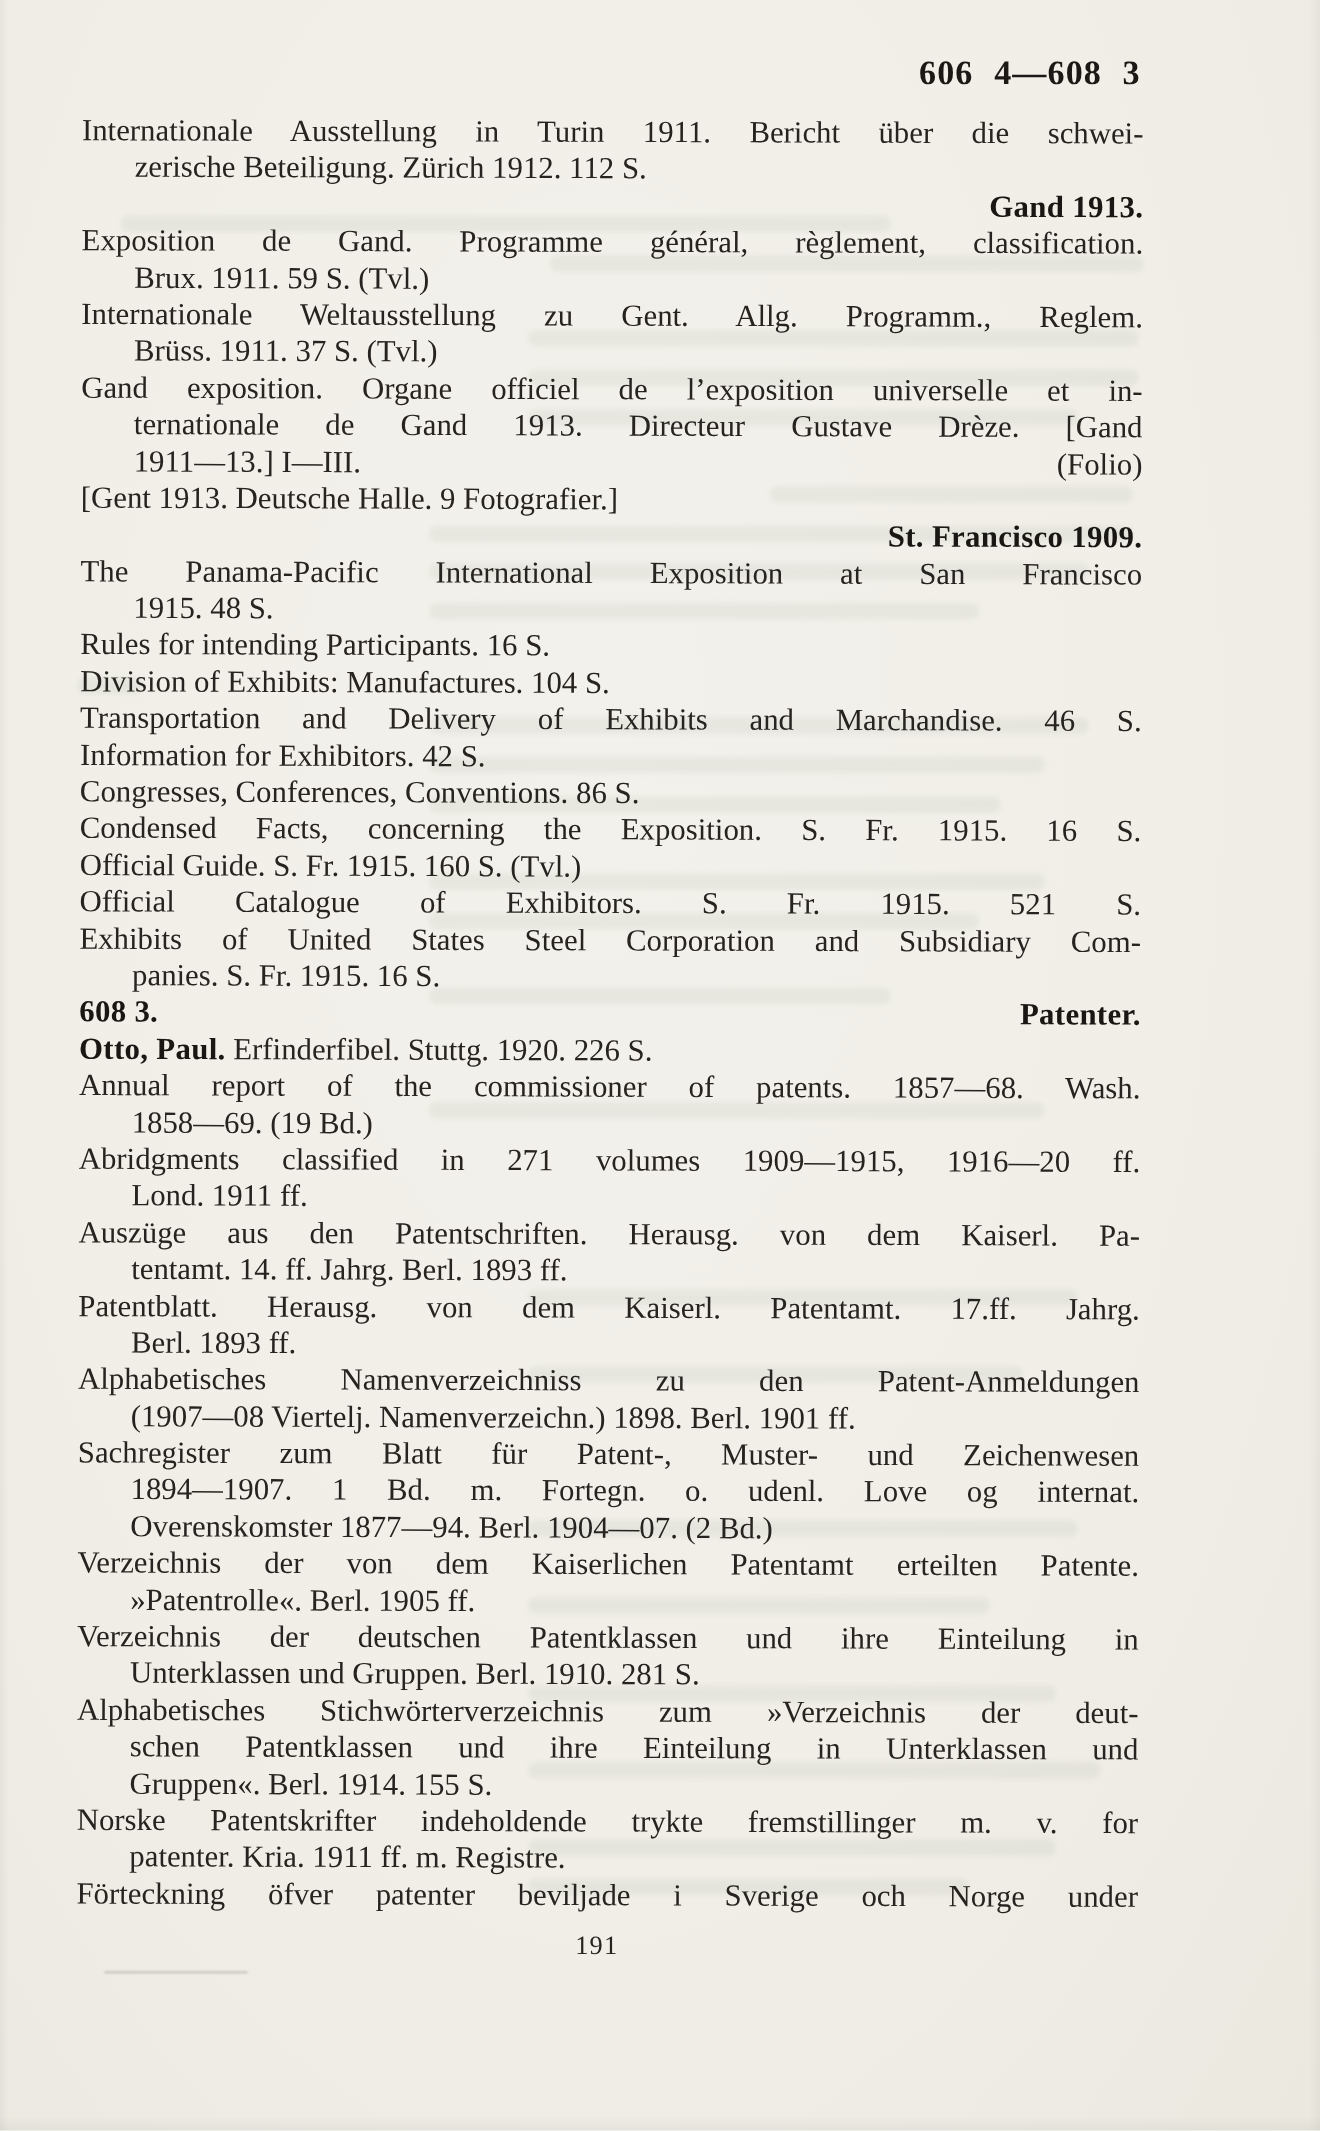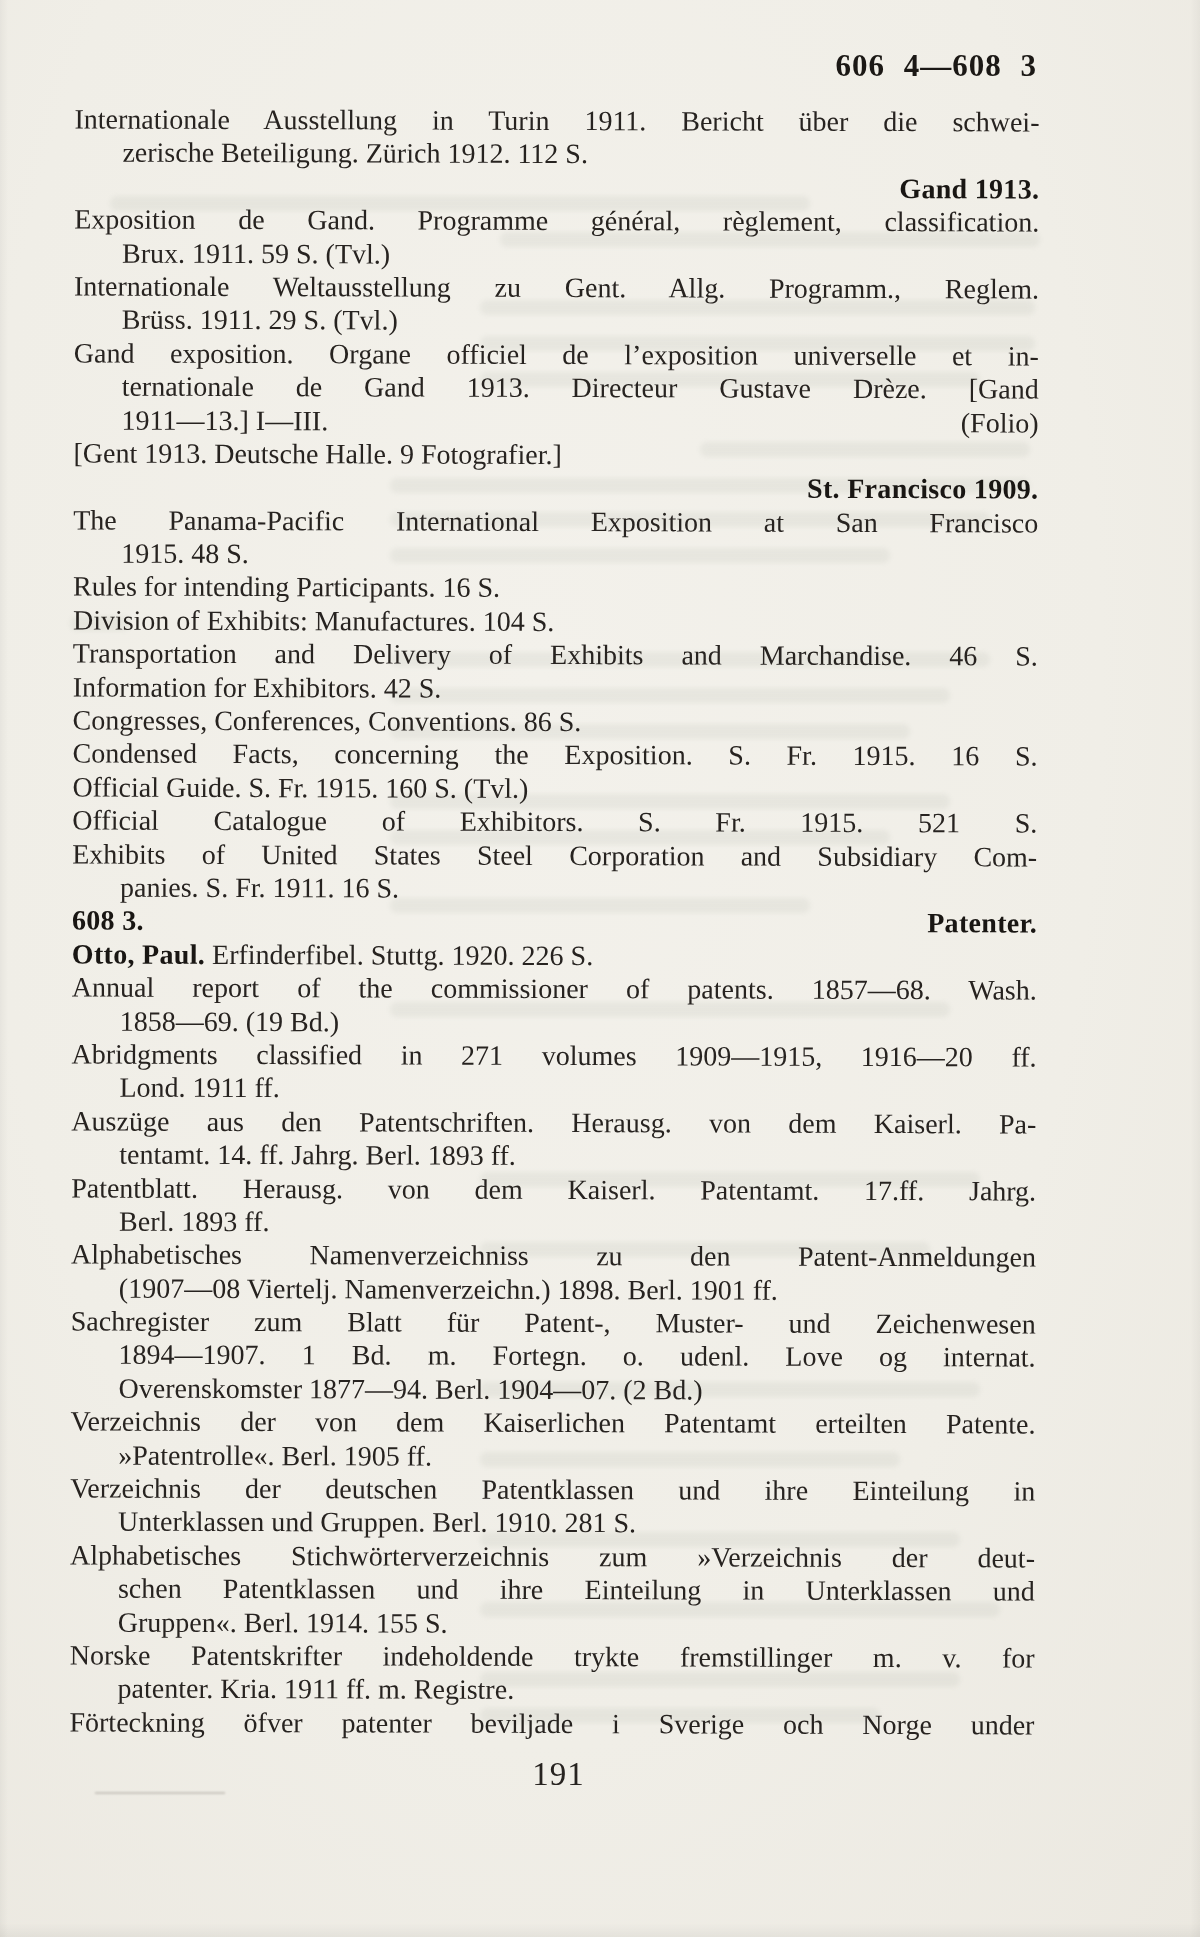--- a/index.html
+++ b/index.html
@@ -23,22 +23,22 @@
     position:absolute; left:72px; top:104px; width:965px;
     font-size:28px; transform:rotate(0.18deg); transform-origin:50% 50%;
   }
   .line{ height:33.4px; line-height:33.4px; }
   .line.ind{ padding-left:48px; }
   .line.just{ text-align:justify; text-align-last:justify; }
   .line.ralign{ text-align:right; }
   .line.split{ display:flex; justify-content:space-between; }
   .line b, .line .b{ font-weight:bold; color:#191613; letter-spacing:0.3px; }
   .pageno{
-    position:absolute; left:76px; top:1756px; width:965px;
-    text-align:center; font-size:33px; letter-spacing:1px;
+    position:absolute; left:60px; top:1756px; width:965px;
+    text-align:center; font-size:24px; letter-spacing:1px;
   }
   .ghost{
     position:absolute; height:15px; background:#7f897c;
     opacity:0.09; filter:blur(2.5px); border-radius:7px;
   }
   .pencil-dash{
     position:absolute; left:95px; top:1792px; width:130px; height:2px;
     background:#9a968e; opacity:0.45; filter:blur(0.8px);
   }
 </style>
@@ -76,41 +76,41 @@
 
   <div class="header">606 4—608 3</div>
 
   <div class="body" id="body">
       <div class="line just"><span>Internationale Ausstellung in Turin 1911. Bericht über die schwei-</span></div>
       <div class="line ind"><span>zerische Beteiligung. Zürich 1912. 112 S.</span></div>
       <div class="line ralign"><span class="b">Gand 1913.</span></div>
       <div class="line just"><span>Exposition de Gand. Programme général, règlement, classification.</span></div>
       <div class="line ind"><span>Brux. 1911. 59 S. (Tvl.)</span></div>
       <div class="line just"><span>Internationale Weltausstellung zu Gent. Allg. Programm., Reglem.</span></div>
-      <div class="line ind"><span>Brüss. 1911. 29 S. (Tvl.)</span></div>
+      <div class="line ind"><span>Brüss. 1911. 37 S. (Tvl.)</span></div>
       <div class="line just"><span>Gand exposition. Organe officiel de l’exposition universelle et in-</span></div>
       <div class="line ind just"><span>ternationale de Gand 1913. Directeur Gustave Drèze. [Gand</span></div>
       <div class="line ind split">
         <span>1911—13.] I—III.</span>
         <span>(Folio)</span>
       </div>
       <div class="line"><span>[Gent 1913. Deutsche Halle. 9 Fotografier.]</span></div>
       <div class="line ralign"><span class="b">St. Francisco 1909.</span></div>
       <div class="line just"><span>The Panama-Pacific International Exposition at San Francisco</span></div>
       <div class="line ind"><span>1915. 48 S.</span></div>
       <div class="line"><span>Rules for intending Participants. 16 S.</span></div>
       <div class="line"><span>Division of Exhibits: Manufactures. 104 S.</span></div>
       <div class="line just"><span>Transportation and Delivery of Exhibits and Marchandise. 46 S.</span></div>
       <div class="line"><span>Information for Exhibitors. 42 S.</span></div>
       <div class="line"><span>Congresses, Conferences, Conventions. 86 S.</span></div>
       <div class="line just"><span>Condensed Facts, concerning the Exposition. S. Fr. 1915. 16 S.</span></div>
       <div class="line"><span>Official Guide. S. Fr. 1915. 160 S. (Tvl.)</span></div>
       <div class="line just"><span>Official Catalogue of Exhibitors. S. Fr. 1915. 521 S.</span></div>
       <div class="line just"><span>Exhibits of United States Steel Corporation and Subsidiary Com-</span></div>
-      <div class="line ind"><span>panies. S. Fr. 1911. 16 S.</span></div>
+      <div class="line ind"><span>panies. S. Fr. 1915. 16 S.</span></div>
       <div class="line split">
         <span class="b">608 3.</span>
         <span class="b">Patenter.</span>
       </div>
       <div class="line"><b>Otto, Paul.</b><span>&nbsp;Erfinderfibel. Stuttg. 1920. 226 S.</span></div>
       <div class="line just"><span>Annual report of the commissioner of patents. 1857—68. Wash.</span></div>
       <div class="line ind"><span>1858—69. (19 Bd.)</span></div>
       <div class="line just"><span>Abridgments classified in 271 volumes 1909—1915, 1916—20 ff.</span></div>
       <div class="line ind"><span>Lond. 1911 ff.</span></div>
       <div class="line just"><span>Auszüge aus den Patentschriften. Herausg. von dem Kaiserl. Pa-</span></div>

